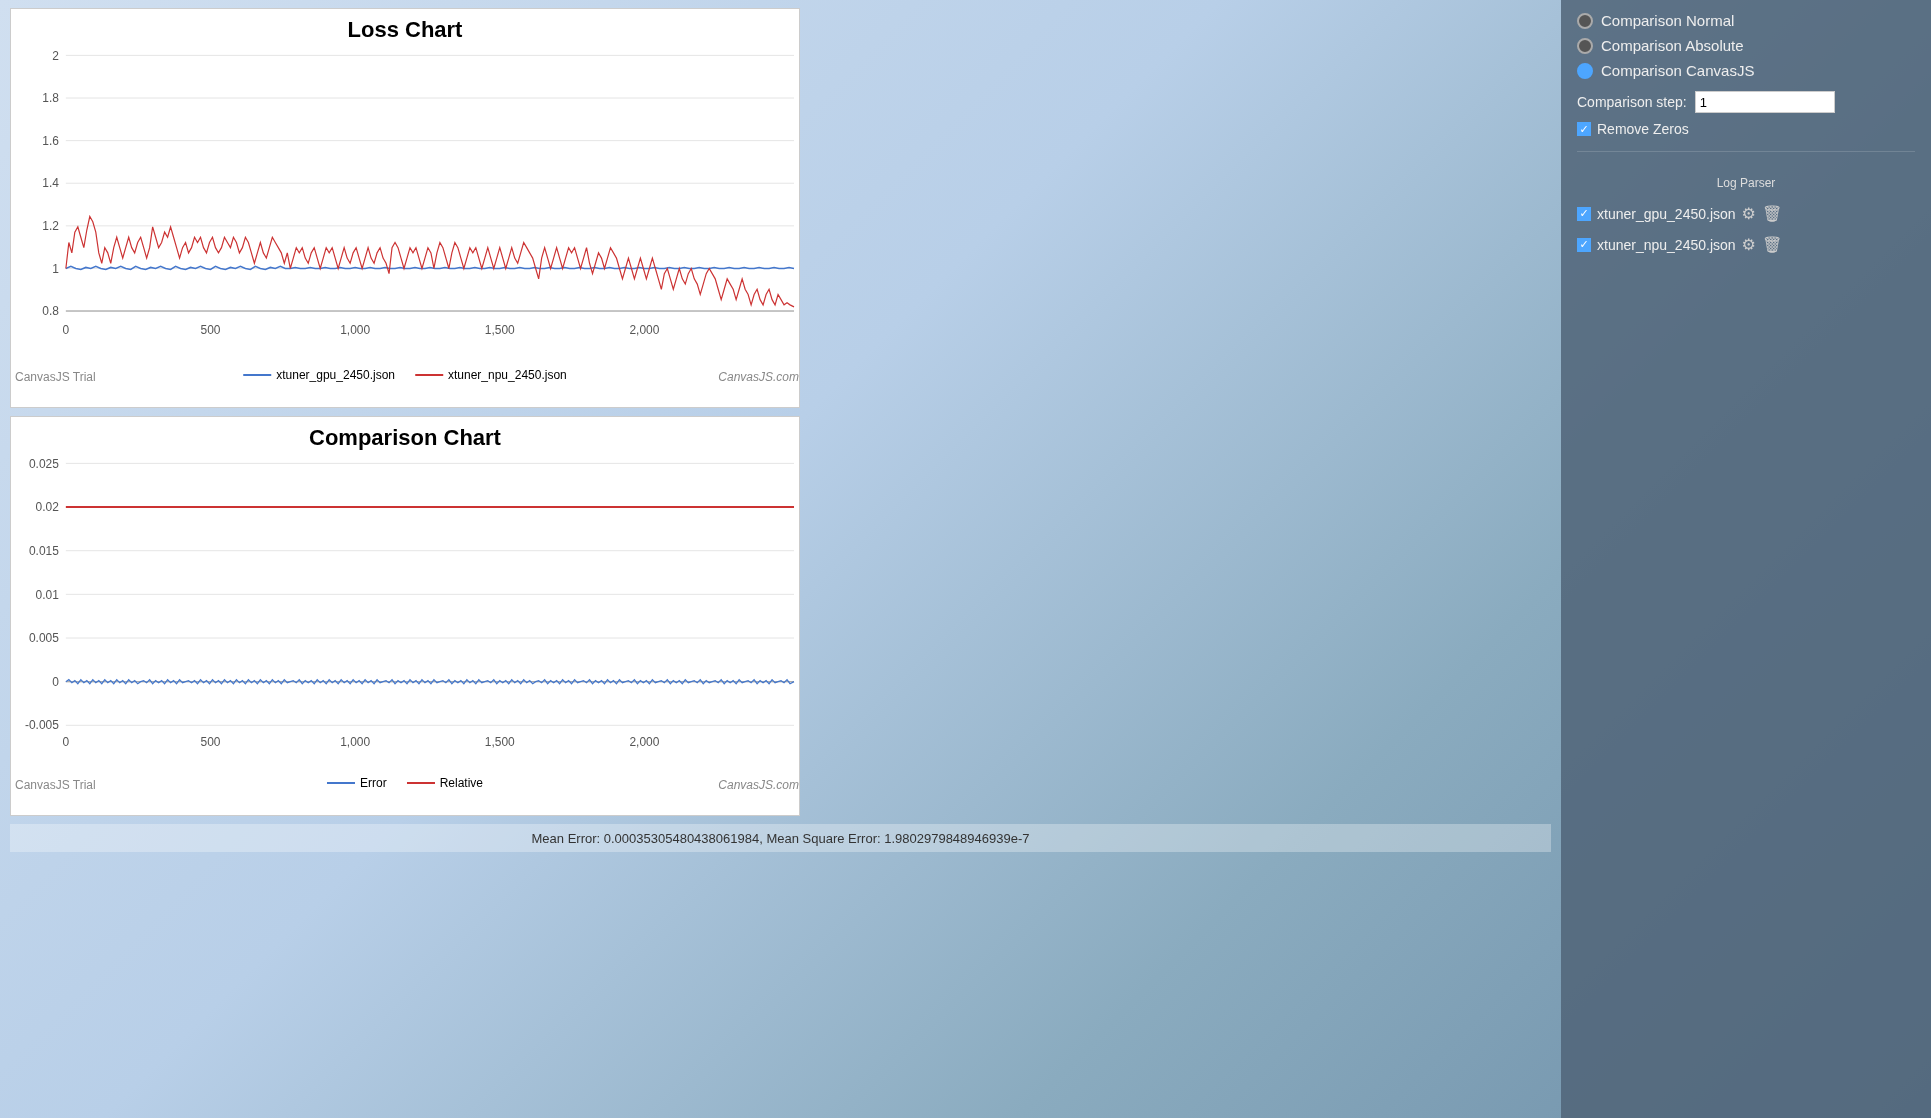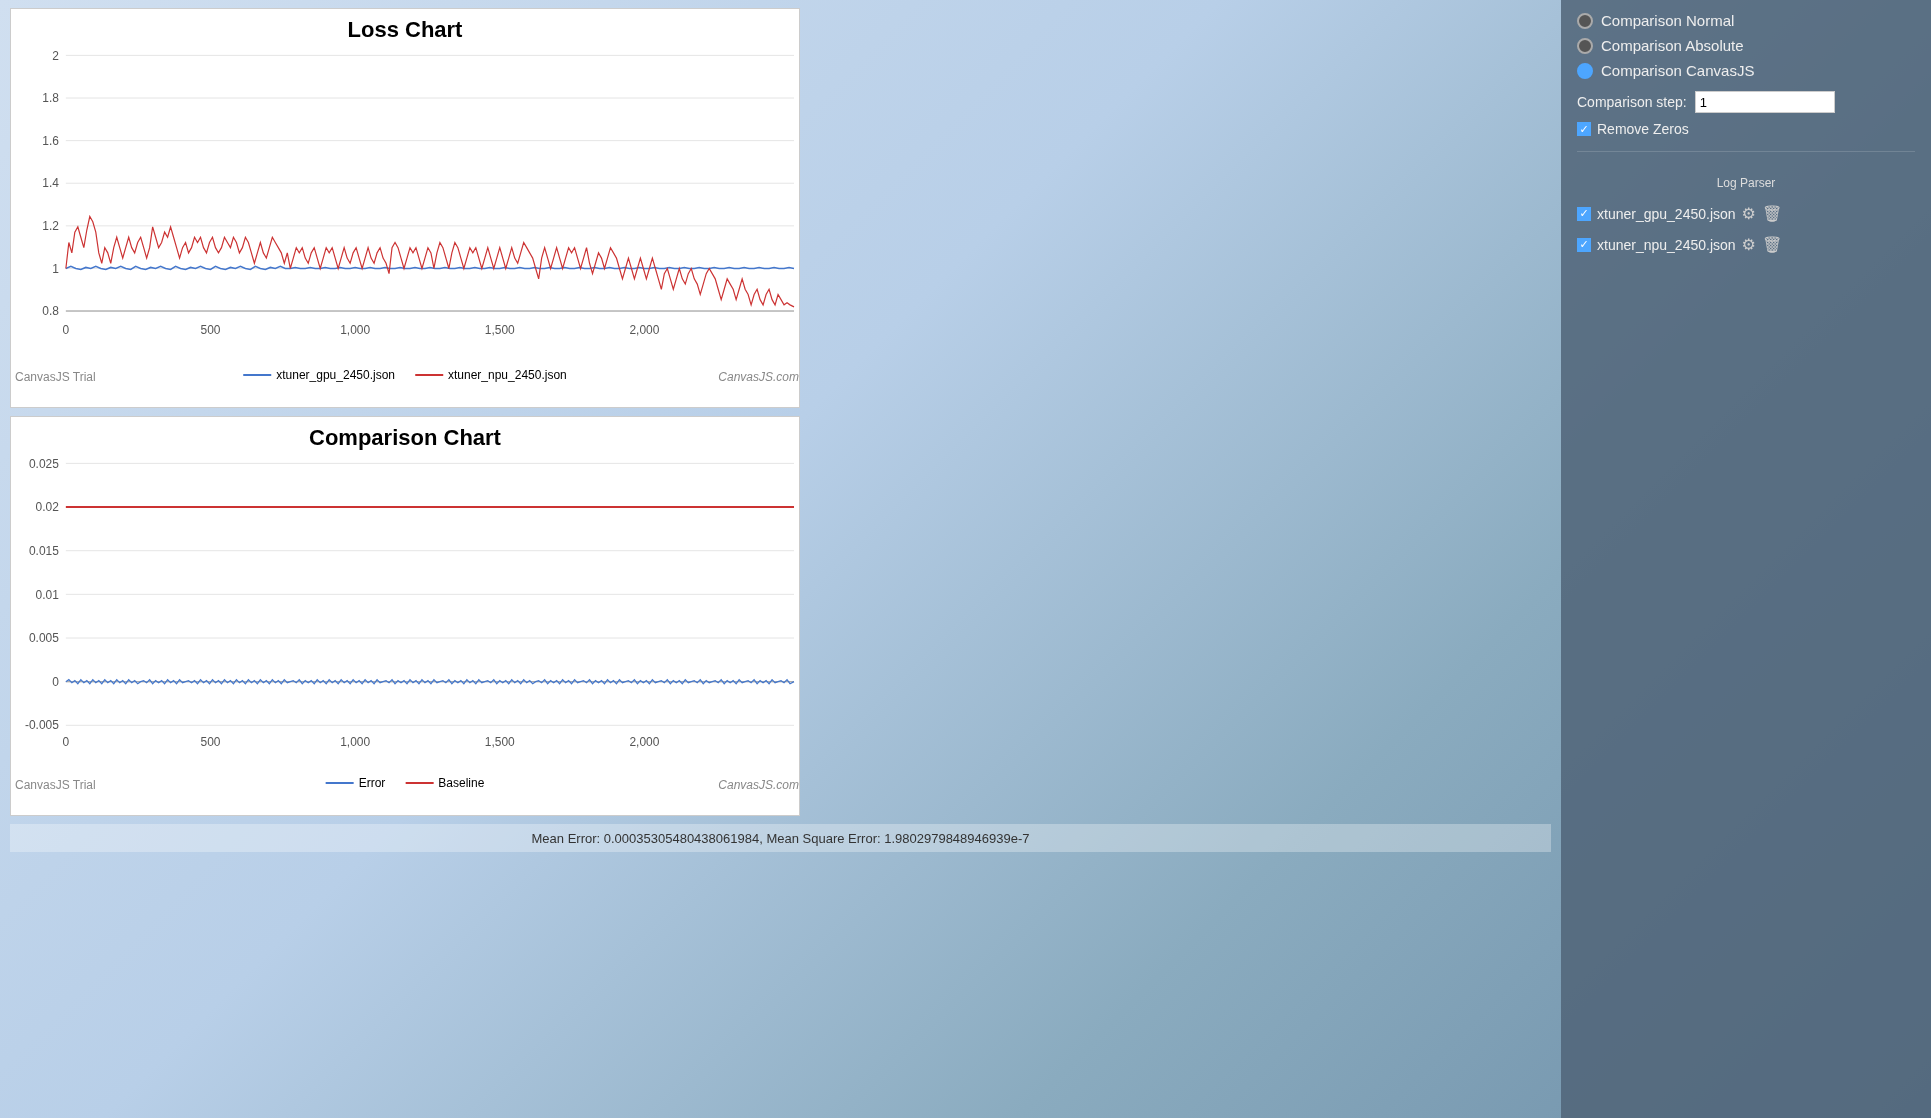--- a/index.html
+++ b/index.html
@@ -258,21 +258,21 @@
 
         <polyline fill="none" stroke="#4477cc" stroke-width="1.2" points="55,220 58,218 61,221 64,219 67,222 70,218 73,221 76,219 79,222 82,218 85,221 88,219 91,222 94,218 97,221 100,219 103,222 106,218 109,221 112,219 115,222 118,218 121,221 124,219 127,222 130,220 133,219 136,221 139,218 142,222 145,219 148,221 151,219 154,222 157,218 160,221 163,219 166,222 169,218 172,221 175,220 178,219 181,221 184,219 187,222 190,218 193,221 196,219 199,222 202,218 205,221 208,219 211,222 214,218 217,221 220,219 223,222 226,218 229,221 232,219 235,222 238,218 241,221 244,219 247,222 250,218 253,221 256,219 259,222 262,218 265,221 268,219 271,222 274,218 277,221 280,220 283,219 286,221 289,218 292,222 295,219 298,221 301,219 304,222 307,218 310,221 313,219 316,222 319,218 322,221 325,219 328,222 331,218 334,221 337,219 340,222 343,218 346,221 349,219 352,222 355,218 358,221 361,219 364,222 367,218 370,221 373,220 376,219 379,221 382,218 385,222 388,219 391,221 394,219 397,222 400,218 403,221 406,219 409,222 412,218 415,221 418,219 421,222 424,218 427,221 430,220 433,219 436,221 439,218 442,222 445,219 448,221 451,219 454,222 457,218 460,221 463,219 466,222 469,218 472,221 475,220 478,219 481,221 484,218 487,222 490,219 493,221 496,219 499,222 502,218 505,221 508,219 511,222 514,218 517,221 520,219 523,222 526,220 529,219 532,221 535,218 538,222 541,219 544,221 547,219 550,222 553,218 556,221 559,219 562,222 565,218 568,221 571,220 574,219 577,221 580,218 583,222 586,219 589,221 592,219 595,222 598,218 601,221 604,219 607,222 610,218 613,221 616,220 619,219 622,221 625,218 628,222 631,219 634,221 637,219 640,222 643,218 646,221 649,220 652,219 655,221 658,218 661,222 664,219 667,221 670,219 673,222 676,218 679,221 682,220 685,219 688,221 691,218 694,222 697,219 700,221 703,220 706,219 709,221 712,218 715,222 718,219 721,221 724,219 727,222 730,218 733,221 736,220 739,219 742,221 745,218 748,222 751,219 754,221 757,219 760,222 763,218 766,221 769,220 772,219 775,221 778,218 781,222 785,220"></polyline>
       </svg>
       <div class="chart-legend">
         <div class="legend-item">
           <div class="legend-line" style="background:#4477cc;"></div>
           <span>Error</span>
         </div>
         <div class="legend-item">
           <div class="legend-line" style="background:#cc3333;"></div>
-          <span>Baseline</span>
+          <span>Relative</span>
         </div>
       </div>
       <span class="canvasjs-watermark canvasjs-watermark-left">CanvasJS Trial</span>
       <span class="canvasjs-watermark canvasjs-watermark-right">CanvasJS.com</span>
     </div>
   </div>
 
   <div class="status-bar">
     <span>Mean Error: 0.00035305480438061984, Mean Square Error: 1.9802979848946939e-7</span>
   </div>

